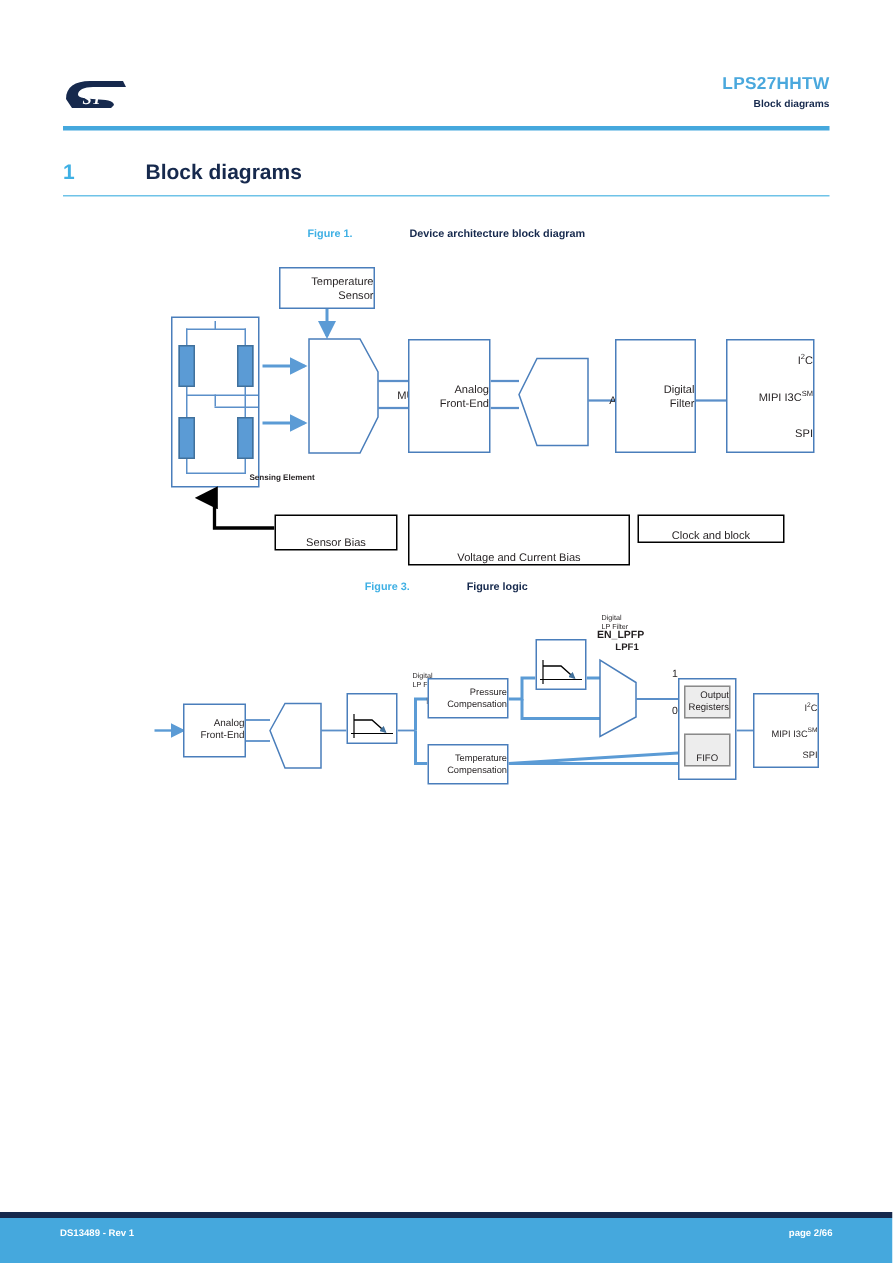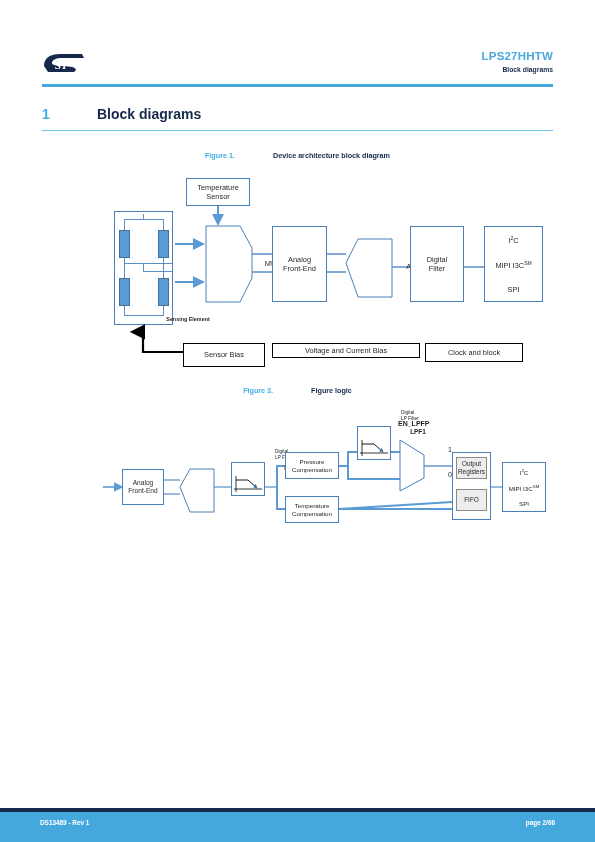--- a/index.html
+++ b/index.html
@@ -27,21 +27,21 @@
   .sec-title{position:absolute;left:55px;top:0;font-size:14px;font-weight:bold;color:#16294d;}
   .sec-rule{position:absolute;left:42px;top:130px;width:511px;height:1.1px;background:#6fc3e8;}
 
   
   .fig-cap{position:absolute;width:595px;text-align:center;font-size:7.2px;font-weight:bold;}
   .fig-cap .lbl{color:#3fb0e4;}
   .fig-cap .txt{color:#16294d;padding-left:36px;}
 
   
   .bx{position:absolute;box-sizing:border-box;border:1px solid #4a7ebb;background:#ffffff;
-      display:flex;align-items:center;justify-content:center;text-align:center;
+      display:flex;align-items:flex-end;justify-content:center;text-align:center;
       font-size:7.4px;color:#231f20;line-height:9.5px;}
   .bx.blk{border:1px solid #000000;}
   .bx.gry{background:#ededed;border:1px solid #8a8a8a;font-size:6.4px;line-height:7.6px;}
   .wire{position:absolute;background:#5b8fc9;}
   .lbl-free{position:absolute;font-size:6.4px;color:#231f20;line-height:8px;margin-left:44px;}
   .lbl-bold{position:absolute;font-size:7.6px;color:#231f20;font-weight:bold;}
   .res{position:absolute;background:#5b9bd5;border:1px solid #41719c;box-sizing:border-box;}
   svg{position:absolute;overflow:visible;}
 
   
@@ -149,21 +149,21 @@
       <span>Filter</span>
     </div>
 
     <div class="bx" style="left:484px;top:226px;width:59px;height:76px;flex-direction:column;justify-content:space-around;">
       <span><span>I</span><sup style="font-size:5px;">2</sup><span>C</span></span>
       <span><span>MIPI I3C</span><sup style="font-size:5px;">SM</sup></span>
       <span>SPI</span>
     </div>
 
     <div class="bx blk" style="left:183px;top:343px;width:82px;height:24px;">Sensor Bias</div>
-    <div class="bx blk" style="left:272px;top:343px;width:148px;height:15px;">Voltage and Current Bias</div>
+    <div class="bx blk" style="left:272px;top:343px;width:148px;height:34px;">Voltage and Current Bias</div>
     <div class="bx blk" style="left:425px;top:343px;width:98px;height:19px;">Clock and block</div>
   </div>
 
   <div class="fig-cap" style="top:386px;">
     <span class="lbl">Figure 3.</span>
     <span class="txt">Figure logic</span>
   </div>
 
   <div>
     <svg style="left:0;top:0;width:595px;height:842px;">

